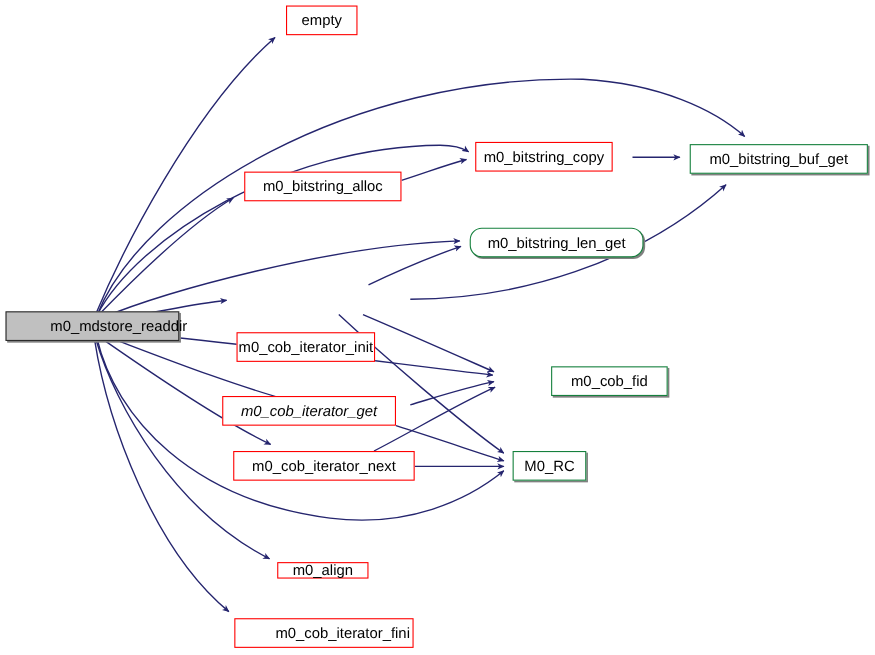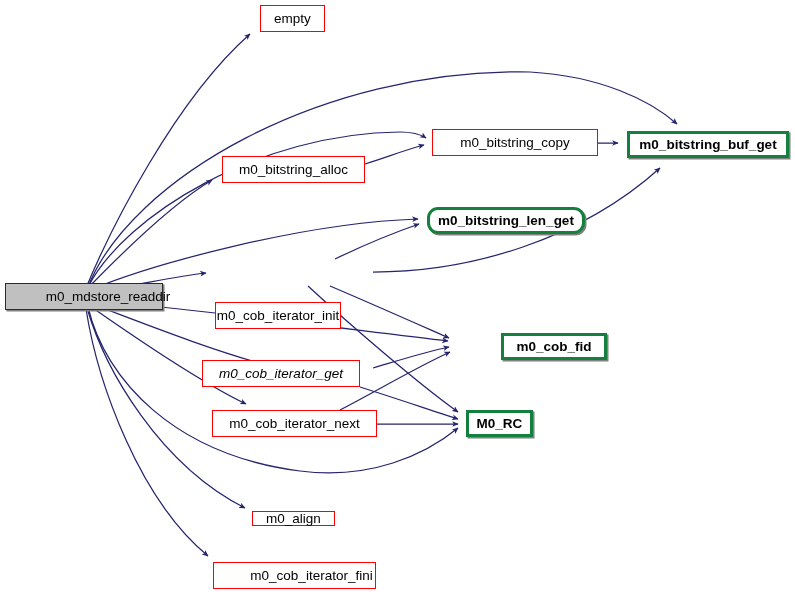--- a/index.html
+++ b/index.html
@@ -30,23 +30,22 @@
     justify-content: center;
     background: #ffffff;
     border: 1px solid #ff0000;
     font-size: 13.5px;
     color: #000000;
     line-height: 1;
     white-space: nowrap;
     letter-spacing: 0px;
   }
   .gnode.black {
-    border: 3px solid #15803d;
+    border: 1px solid #15803d;
     box-shadow: 1.5px 1.5px 0 0 #808080;
-    font-weight: bold;
   }
   .gnode.red {
     border: 1px solid #ff0000;
   }
   .gnode.root {
     border: 1px solid #2b2b2b;
     background: #c0c0c0;
     box-shadow: 1.5px 1.5px 0 0 #808080;
     padding-left: 48px;
   }
@@ -90,21 +89,21 @@
         <path d="M377,424 L458,424" fill="none" stroke="#25256e" stroke-width="1.25" marker-end="url(#arrowhead)"></path>
       </g>
   </svg>
   <div id="nodes-group">
       <div class="gnode root" style="left: 5px; top: 283px; width: 158px; height: 27px;">
         <span class="nlabel">m0_mdstore_readdir</span>
       </div>
       <div class="gnode red" style="left: 260px; top: 5px; width: 65px; height: 27px;">
         <span class="nlabel">empty</span>
       </div>
-      <div class="gnode red" style="left: 432px; top: 129px; width: 166px; height: 27px;">
+      <div class="gnode red" style="left: 432px; top: 129px; width: 125px; height: 27px;">
         <span class="nlabel">m0_bitstring_copy</span>
       </div>
       <div class="gnode black" style="left: 627px; top: 131px; width: 162px; height: 27px;">
         <span class="nlabel">m0_bitstring_buf_get</span>
       </div>
       <div class="gnode red" style="left: 222px; top: 156px; width: 143px; height: 27px;">
         <span class="nlabel">m0_bitstring_alloc</span>
       </div>
       <div class="gnode black" style="left: 427px; top: 207px; width: 158px; height: 27px; border-radius: 11px;">
         <span class="nlabel">m0_bitstring_len_get</span>

